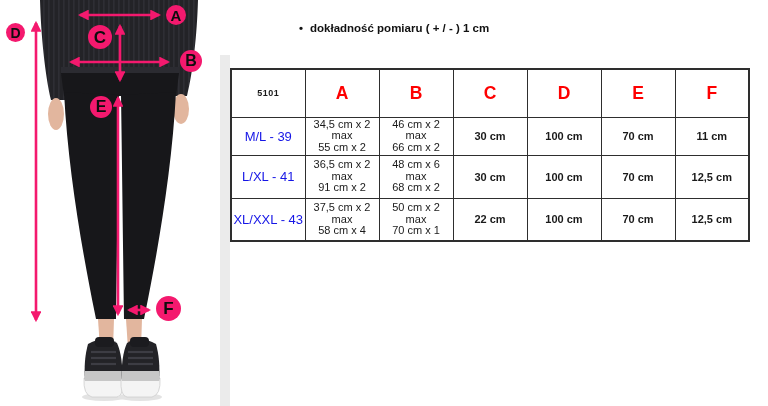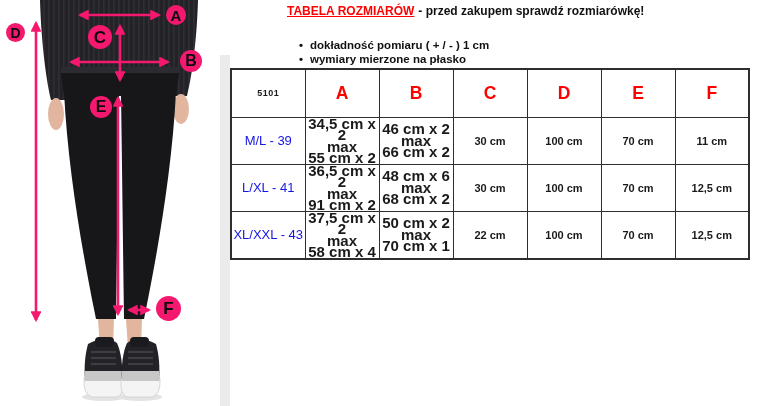--- a/index.html
+++ b/index.html
@@ -21,37 +21,37 @@
   .mk-b { left:180px; top:50px;   width:22px; height:22px; font-size:16px; }
   .mk-c { left:88px;  top:25px;   width:24px; height:24px; font-size:17px; }
   .mk-d { left:6px;   top:23px;   width:19px; height:19px; font-size:14px; }
   .mk-e { left:90px;  top:96px;   width:22px; height:22px; font-size:16px; }
   .mk-f { left:156px; top:296px;  width:25px; height:25px; font-size:17px; }
 
   
   #info-header { position:absolute; left:287px; top:4px; width:475px; font-size:12px; font-weight:bold; color:#111; }
   #info-title { color:#fe0000; text-decoration:underline; }
   #info-suffix { margin-left:4px; color:#111; }
-  #info-bullets { position:absolute; left:299px; top:38px; list-style:none; }
+  #info-bullets { position:absolute; left:299px; top:21px; list-style:none; }
   #info-bullets li { position:relative; padding-left:11px; font-size:11.5px; font-weight:bold; color:#111; line-height:14px; }
   #info-bullets li::before { content:"•"; position:absolute; left:0; top:0; }
 
   
   #size-table-wrap { position:absolute; left:230px; top:68px; }
   table.size { border-collapse:collapse; table-layout:fixed; width:517px; border:2px solid #2e2e2e; background:#fff; }
   table.size th, table.size td { border:1px solid #2e2e2e; text-align:center; vertical-align:middle; padding:0; }
   tr.hdr { height:48px; }
   tr.r1 { height:38px; }
   tr.r2 { height:43px; }
   tr.r3 { height:43px; }
   .code-cell { font-size:9px; font-weight:bold; color:#1a1a1a; letter-spacing:0.5px; }
   .col-letter { color:#fe0000; font-size:17.5px; font-weight:bold; }
   .row-label { color:#1515e6; font-size:13px; font-weight:normal; }
   td.val { font-size:11px; font-weight:bold; color:#1a1a1a;margin-left:22px; }
-  td.multi { font-size:15px; font-weight:bold; color:#1a1a1a; line-height:11.5px; }
+  td.multi { font-size:11px; font-weight:normal; color:#1a1a1a; line-height:11.5px; }
   td.multi span { display:block; }
 </style>
 </head>
 <body>
 
 <div id="page">
 
   <div id="photo-area">
     <svg width="230" height="406" viewBox="0 0 230 406">
       <defs>
@@ -122,26 +122,22 @@
     </svg>
 
     <div class="mk mk-a">A</div>
     <div class="mk mk-b">B</div>
     <div class="mk mk-c">C</div>
     <div class="mk mk-d">D</div>
     <div class="mk mk-e">E</div>
     <div class="mk mk-f">F</div>
   </div>
 
-  <div id="info-header">
-    <span id="info-title">TABELA ROZMIARÓW</span><span id="info-suffix">- przed zakupem sprawdź rozmiarówkę!</span>
-  </div>
   <ul id="info-bullets">
     <li>dokładność pomiaru ( + / - ) 1 cm</li>
-    <li>wymiary mierzone na płasko</li>
   </ul>
 
   <div id="size-table-wrap">
     <table class="size">
       <colgroup>
         <col style="width:74px">
           <col style="width:74px">
           <col style="width:74px">
           <col style="width:74px">
         <col style="width:74px">

